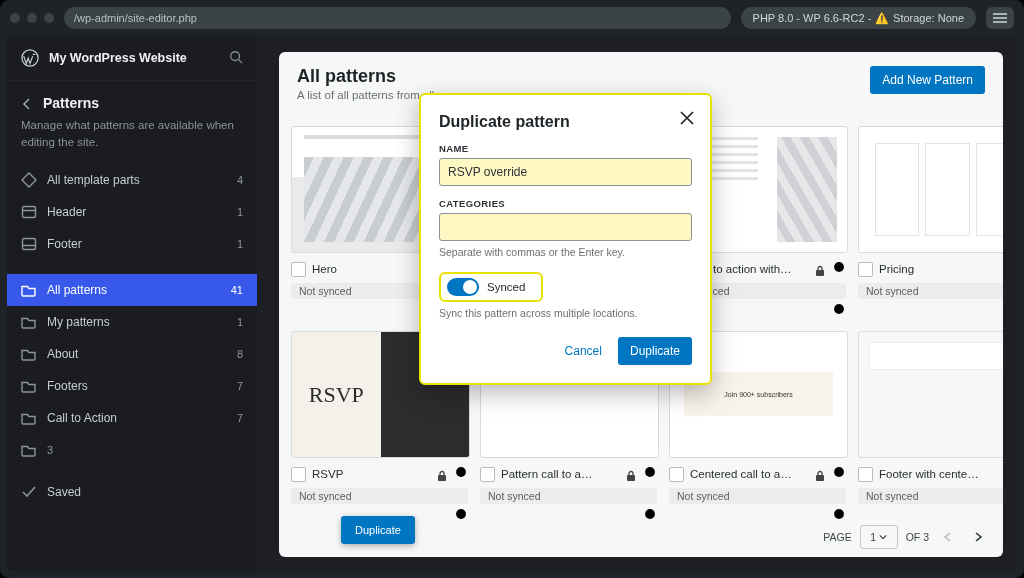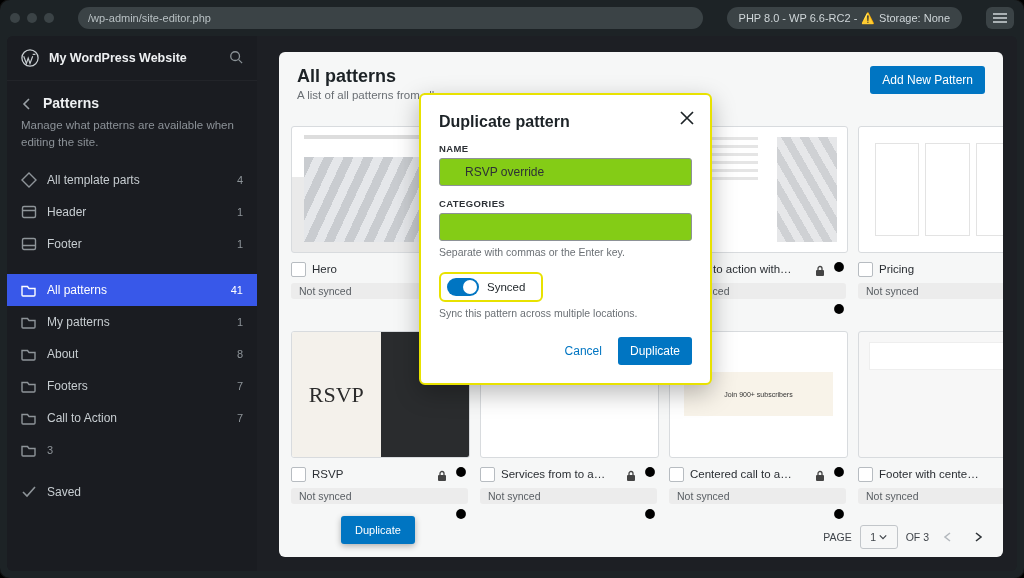--- a/index.html
+++ b/index.html
@@ -1,17 +1,17 @@
 <!DOCTYPE html>
 <html><head>
 <meta charset="utf-8">
 <style>
   html, body { margin:0; padding:0; width:1024px; height:578px; font-family: -apple-system, BlinkMacSystemFont, "Segoe UI", Helvetica, Arial, sans-serif; background:#000; overflow:hidden; color:#e0e0e0; }
   .chrome { position:relative; width:1024px; height:578px; background:#1d2326; border-radius:10px; box-shadow:0 0 0 1px #111; }
-  .topbar { display:flex; align-items:center; height:36px; padding:0 10px; gap:24px; }
+  .topbar { display:flex; align-items:center; height:36px; padding:0 10px; gap:10px; }
   .traffic { display:flex; gap:7px; align-items:center; }
   .dot { width:10px; height:10px; border-radius:50%; background:#3b4346; }
   .url-bar { flex:1; height:22px; background:#3b4346; border-radius:11px; padding:0 10px; font-size:11px; color:#b8c0c3; display:flex; align-items:center; }
   .pill { height:22px; background:#3b4346; border-radius:11px; padding:0 12px; font-size:11px; color:#cfd6d9; display:flex; align-items:center; gap:4px; }
   .hamburger { width:28px; height:22px; background:#3b4346; border-radius:6px; display:flex; align-items:center; justify-content:center; }
   .hamburger svg { width:14px; height:10px; }
 
   .app { position:absolute; top:36px; left:7px; right:7px; bottom:7px; background:#1d1f24; border-radius:6px; overflow:hidden; }
   .sidebar { position:absolute; left:0; top:0; width:250px; bottom:0; background:#1a1c21; color:#c7cdd1; font-size:12px; }
   .sb-sitebar { display:flex; align-items:center; height:44px; padding:0 14px; gap:10px; border-bottom:1px solid rgba(255,255,255,0.04);}
@@ -55,21 +55,21 @@
 
   
   .tooltip { position:absolute; background:#0075c2; color:#fff; font-size:11px; padding:8px 14px; border-radius:3px; box-shadow:0 2px 6px rgba(0,0,0,0.3); }
 
   
   .scrim { position:absolute; left:272px; top:16px; right:14px; bottom:14px; background:transparent; }
   .modal { position:absolute; left:140px; top:41px; width:253px; background:#fff; border-radius:6px; border:2px solid #e8e200; padding:18px; color:#1d2327; box-shadow:0 8px 24px rgba(0,0,0,0.28); }
   .modal h2 { margin:0 0 12px 0; font-size:16px; font-weight:600; }
   .modal .close { position:absolute; right:14px; top:14px; width:18px; height:18px; color:#1d2327; }
   .modal label { display:block; font-size:9.5px; letter-spacing:0.4px; font-weight:600; color:#2d3136; margin-bottom:4px; }
-  .modal input[type=text] { width:100%; box-sizing:border-box; border:1px solid #8d9297; border-radius:3px; padding:6px 25px; font-size:12px; color:#2d3136; background:#84cc16; }
+  .modal input[type=text] { width:100%; box-sizing:border-box; border:1px solid #8d9297; border-radius:3px; padding:6px 8px; font-size:12px; color:#2d3136; background:#fef9c3; }
   .modal .hint { font-size:10.5px; color:#6b7075; margin-top:5px; }
   .toggle-row { display:flex; align-items:center; gap:8px; border:2px solid #e8e200; border-radius:6px; padding:4px 6px; width:88px; margin-top:14px; }
   .toggle { width:32px; height:18px; background:#0075c2; border-radius:9px; position:relative; }
   .toggle::after { content:''; position:absolute; right:2px; top:2px; width:14px; height:14px; border-radius:50%; background:#fff; }
   .toggle-lbl { font-size:11.5px; color:#1d2327; }
   .modal-foot { display:flex; justify-content:flex-end; gap:10px; align-items:center; margin-top:18px; }
   .btn-link { background:none; border:none; color:#0075c2; font-size:12px; padding:6px 6px; }
 
   
   .th-hero { background:linear-gradient(#fff 0 40%, #eaeaea 40% 100%); }
@@ -336,21 +336,21 @@
                     <circle cx="2" cy="8" r="1.4"></circle>
                     <circle cx="2" cy="14" r="1.4"></circle>
                   </svg></span>
             </div>
             <span class="chip">Not synced</span>
           </div>
           <div class="card">
             <div class="thumb th-svc"></div>
             <div class="card-foot">
               <span class="ck"></span>
-              <span class="card-title">Services from to a…</span>
+              <span class="card-title">Pattern call to a…</span>
               <span class="lock"><svg viewBox="0 0 12 12">
                     <rect x="2" y="5" width="8" height="6" rx="1" fill="currentColor"></rect>
                     <path d="M4 5V3.5a2 2 0 0 1 4 0V5" fill="none" stroke="currentColor" stroke-width="1.3"></path>
                   </svg></span>
               <span class="kebab"><svg viewBox="0 0 4 16">
                     <circle cx="2" cy="2" r="1.4"></circle>
                     <circle cx="2" cy="8" r="1.4"></circle>
                     <circle cx="2" cy="14" r="1.4"></circle>
                   </svg></span>
             </div>

